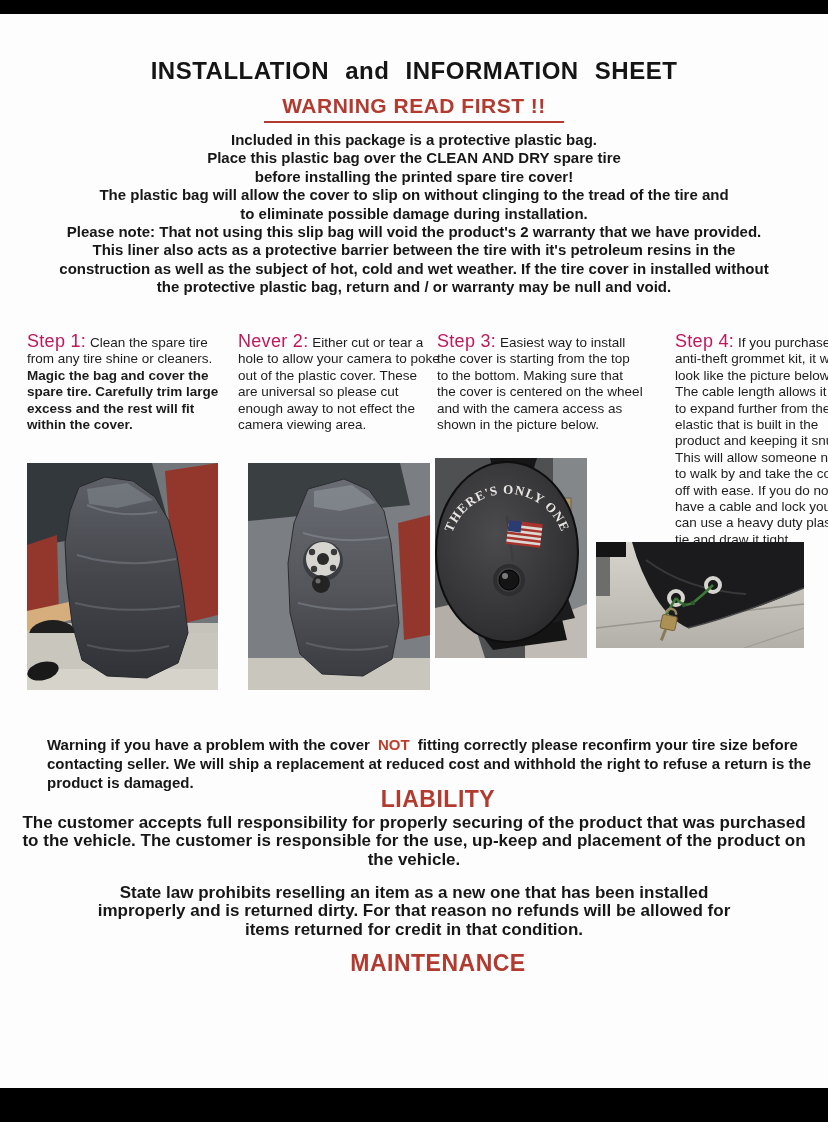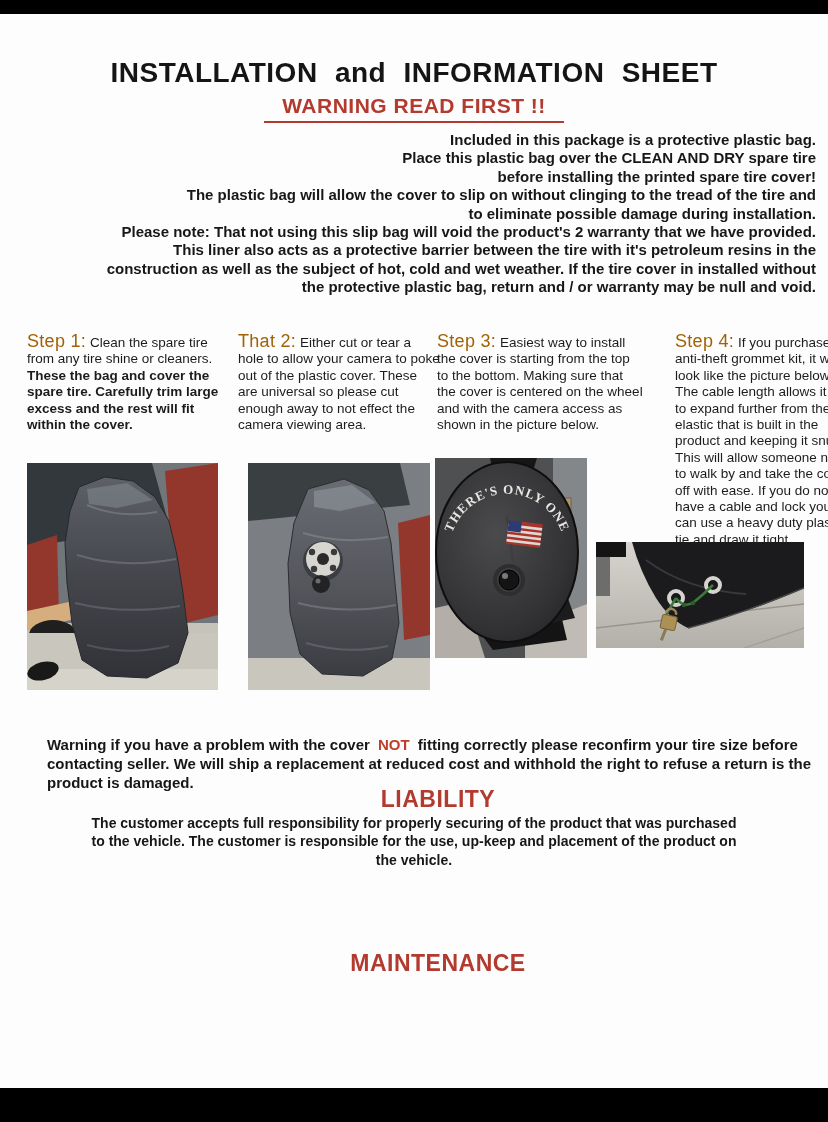--- a/index.html
+++ b/index.html
@@ -3,30 +3,30 @@
 <meta charset="utf-8">
 <style>
   html,body{margin:0;padding:0;background:#ffffff;}
   .sheet{position:relative;width:828px;height:1122px;background:#fdfdfd;overflow:hidden;
          font-family:"Liberation Sans",sans-serif;color:#141414;}
   .bar{position:absolute;left:0;right:0;background:#000;}
   .bar.top{top:0;height:14px;}
   .bar.bottom{bottom:0;height:34px;}
 
   .title{position:absolute;top:57px;left:0;width:100%;margin:0;text-align:center;
-         font-size:28px;font-weight:800;letter-spacing:.5px;word-spacing:9px;color:#151515;}
+         font-size:24px;font-weight:800;letter-spacing:.5px;word-spacing:9px;color:#151515;}
   .warn-title{position:absolute;top:94px;left:0;width:100%;text-align:center;text-decoration:underline;}
   .warn-title span{display:inline-block;font-size:21px;font-weight:800;color:#b23a2e;
          letter-spacing:.5px;border-bottom:2px solid #b23a2e;padding:0 18px 3px;}
 
-  .intro{position:absolute;top:131px;left:12px;right:12px;margin:0;text-align:right;
+  .intro{position:absolute;top:131px;left:12px;right:12px;margin:0;text-align:center;
          font-size:15px;font-weight:700;line-height:18.4px;white-space:pre-line;color:#171717;}
 
   .step{position:absolute;font-size:13.5px;line-height:16.4px;color:#1c1c1c;}
-  .step .step-label{color:#a16207;font-size:18px;font-weight:400;letter-spacing:.3px;}
+  .step .step-label{color:#be185d;font-size:18px;font-weight:400;letter-spacing:.3px;}
   .step .step-lead{font-weight:400;}
   .step .step-rest{font-weight:400;}
   .step.s1{top:333px;left:27px;width:208px;}
   .step.s1 .step-rest{font-weight:700;}
   .step.s2{top:333px;left:238px;width:202px;}
   .step.s3{top:333px;left:437px;width:206px;}
   .step.s4{top:333px;left:643px;width:176px;margin-left:32px;}
 
   figure.photo{position:absolute;margin:0;padding:0;}
   figure.photo svg{display:block;}
@@ -38,21 +38,21 @@
   .warning-block{position:absolute;top:719px;left:31px;width:772px;margin:16px;
          font-size:15px;font-weight:700;line-height:19px;color:#171717;}
   .warning-block .red-not{color:#bf3d2b;padding:0 4px;}
 
   .sec-heading{position:absolute;left:0;width:100%;margin:0;text-align:center;
          font-size:23px;font-weight:800;color:#b23a2e;letter-spacing:.5px;padding-left:24px;}
   .h-liability{top:786px;}
   .h-maintenance{top:950px;}
 
   .body-para{position:absolute;left:20px;right:20px;margin:0;text-align:center;
-         font-size:14px;font-weight:700;line-height:18.4px;white-space:pre-line;color:#171717;}
+         font-size:17px;font-weight:700;line-height:18.4px;white-space:pre-line;color:#171717;}
   .liability-1{top:814px;}
   .liability-2{top:884px;}
   .maintenance-p{top:988px;}
 </style>
 </head>
 <body>
 
 <div class="sheet">
   <div class="bar top"></div>
 
@@ -68,24 +68,24 @@
 The plastic bag will allow the cover to slip on without clinging to the tread of the tire and
 to eliminate possible damage during installation.
 Please note: That not using this slip bag will void the product's 2 warranty that we have provided.
 This liner also acts as a protective barrier between the tire with it's petroleum resins in the
 construction as well as the subject of hot, cold and wet weather.  If the tire cover in installed without
 the protective plastic bag, return and / or warranty may be null and void.</p>
 
   <section>
     <div class="step s1">
       <span class="step-label">Step 1:</span>
-      <span class="step-lead">Clean the spare tire from any tire shine or cleaners.</span><span class="step-rest"> These the bag and cover the spare tire. Carefully trim large excess and the rest will fit within the cover.</span>
+      <span class="step-lead">Clean the spare tire from any tire shine or cleaners.</span><span class="step-rest"> Magic the bag and cover the spare tire. Carefully trim large excess and the rest will fit within the cover.</span>
     </div>
     <div class="step s2">
-      <span class="step-label">That 2:</span>
+      <span class="step-label">Never 2:</span>
       <span class="step-lead">Either cut or tear a</span><span class="step-rest"> hole to allow your camera to poke out of the plastic cover. These are universal so please cut enough away to not effect the camera viewing area.</span>
     </div>
     <div class="step s3">
       <span class="step-label">Step 3:</span>
       <span class="step-lead">Easiest way to</span><span class="step-rest"> install the cover is starting from the top to the bottom. Making sure that the cover is centered on the wheel and with the camera access as shown in the picture below.</span>
     </div>
     <div class="step s4">
       <span class="step-label">Step 4:</span>
       <span class="step-lead">If you purchased a</span><span class="step-rest"> anti-theft grommet kit, it will look like the picture below. The cable length allows it not to expand further from the elastic that is built in the product and keeping it snug. This will allow someone not to walk by and take the cover off with ease. If you do not have a cable and lock you can use a heavy duty plastic tie and draw it tight.</span>
     </div>
@@ -220,17 +220,20 @@
   </section>
 
   <p class="warning-block">
     <span>Warning if you have a problem with the cover </span><span class="red-not">NOT</span><span> fitting correctly please reconfirm your tire size before contacting seller. We will ship a replacement at reduced cost and withhold the right to refuse a return is the product is damaged.</span>
   </p>
 
   <h2 class="sec-heading h-liability">LIABILITY</h2>
   <p class="body-para liability-1">The customer accepts full responsibility for properly securing of the product that was purchased
 to the vehicle.  The customer is responsible for the use, up-keep and placement of the product on
 the vehicle.</p>
+  <p class="body-para liability-2">State law prohibits reselling an item as a new one that has been installed
+improperly and is returned dirty. For that reason no refunds will be allowed for
+items returned for credit in that condition.</p>
 
   <h2 class="sec-heading h-maintenance">MAINTENANCE</h2>
 
   <div class="bar bottom"></div>
 </div>
 
 </body></html>

